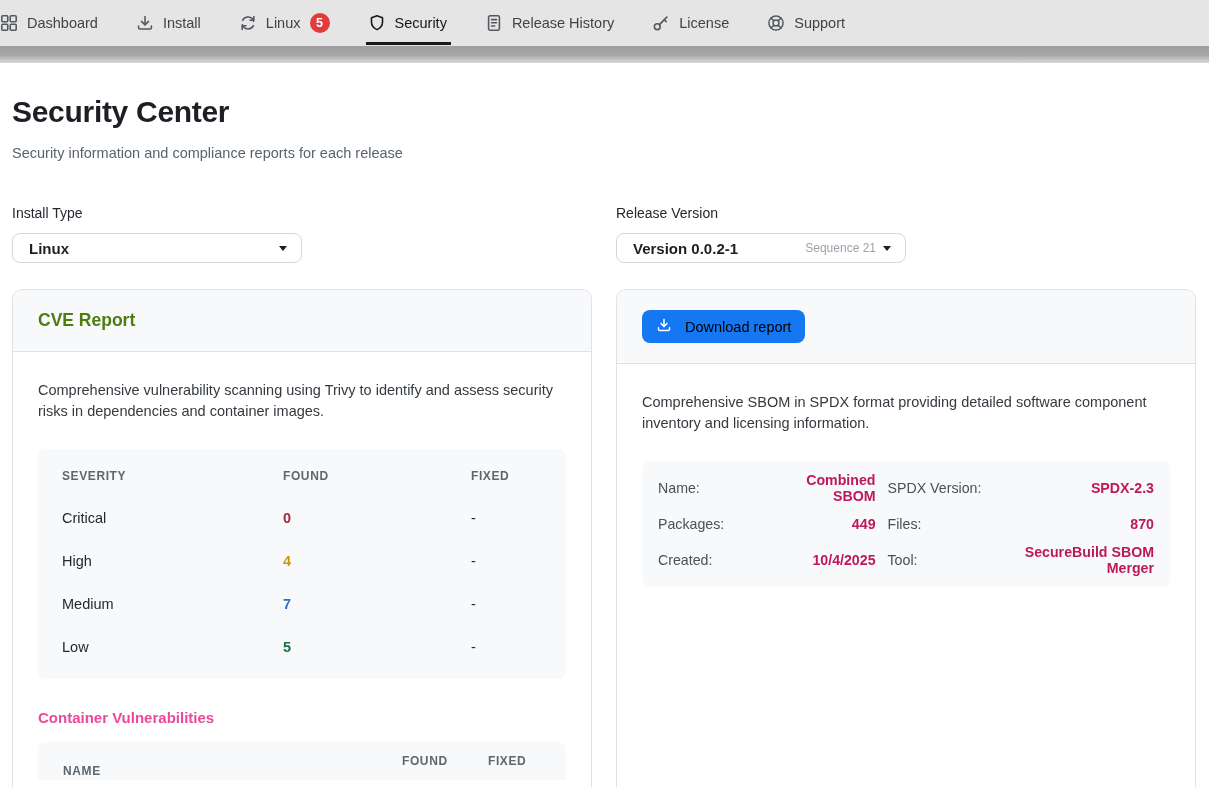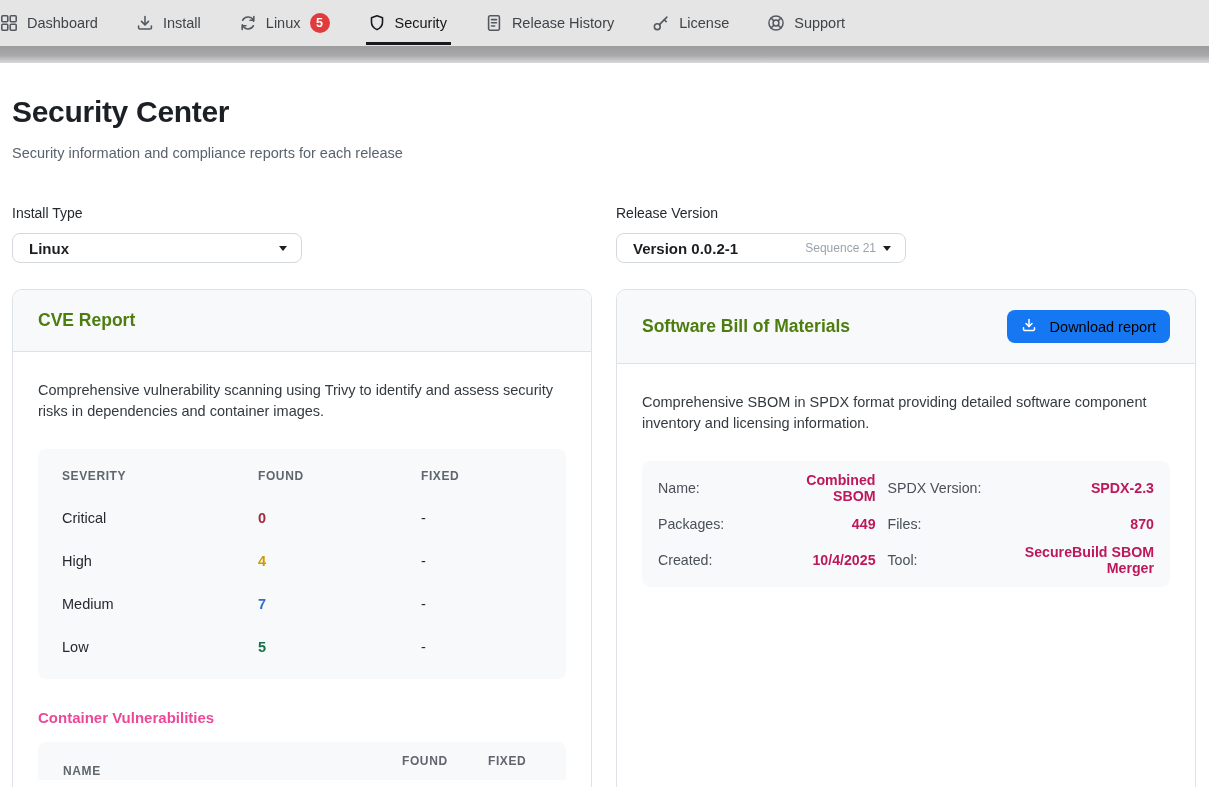--- a/index.html
+++ b/index.html
@@ -50,21 +50,21 @@
   .card-desc { font-size:14.5px; line-height:1.48; color:#343a40; }
 
   .btn-primary { display:inline-flex; align-items:center; gap:13px; border:none;
     border-radius:8px; color:#000000; font-size:14.5px; font-weight:500;
     padding:7px 14px; cursor:pointer; font-family:inherit; }
 
   
   .sev-table { margin-top:26px; background:#f8f9fa; border-radius:8px;
     padding:20px 24px 24px; }
   .sev-head, .sev-row { display:grid; grid-template-columns:196px 163px 1fr;
-    align-items:center; }
+    align-items:center;gap:25px; }
   .sev-head { font-size:12px; font-weight:700; letter-spacing:0.6px; color:#5f666d; }
   .sev-row { margin-top:27px; font-size:14.5px; color:#24292f; }
   .sev-found { font-weight:700; }
   .sev-fixed { color:#24292f; }
 
   .sub-section-title { margin-top:30px; font-size:15px; font-weight:700; color:#ec4899; }
   .cont-table { margin-top:16px; background:#f8f9fa; border-radius:8px 8px 0 0; }
   .cont-head { display:flex; align-items:center; padding:12px 16px 12px 25px;
     font-size:12px; font-weight:700; letter-spacing:0.6px; color:#5f666d; height:38px; }
   .cont-name { flex:1;margin-top:21px; }
@@ -222,21 +222,20 @@
             <span class="cont-name">NAME</span>
             <span class="cont-found">FOUND</span>
             <span class="cont-fixed">FIXED</span>
           </div>
         </div>
       </div>
     </section>
 
     <section class="card">
       <div class="card-header">
-        <span class="card-title">Software Bill of Materials</span>
         <button class="btn-primary" style="background: rgb(22, 119, 243);">
           <span><svg width="16" height="16" viewBox="0 0 16 16" fill="none" stroke="#fff" stroke-width="1.5" stroke-linecap="round" stroke-linejoin="round">
             <path d="M8 2.4v7"></path>
                 <path d="M5 6.5 8 9.4l3-2.9"></path>
                 <path d="M2.5 10.7v1.5a1.2 1.2 0 0 0 1.2 1.2h8.6a1.2 1.2 0 0 0 1.2-1.2v-1.5"></path>
           </svg></span>
           <span>Download report</span>
         </button>
       </div>
       <div class="card-body">

